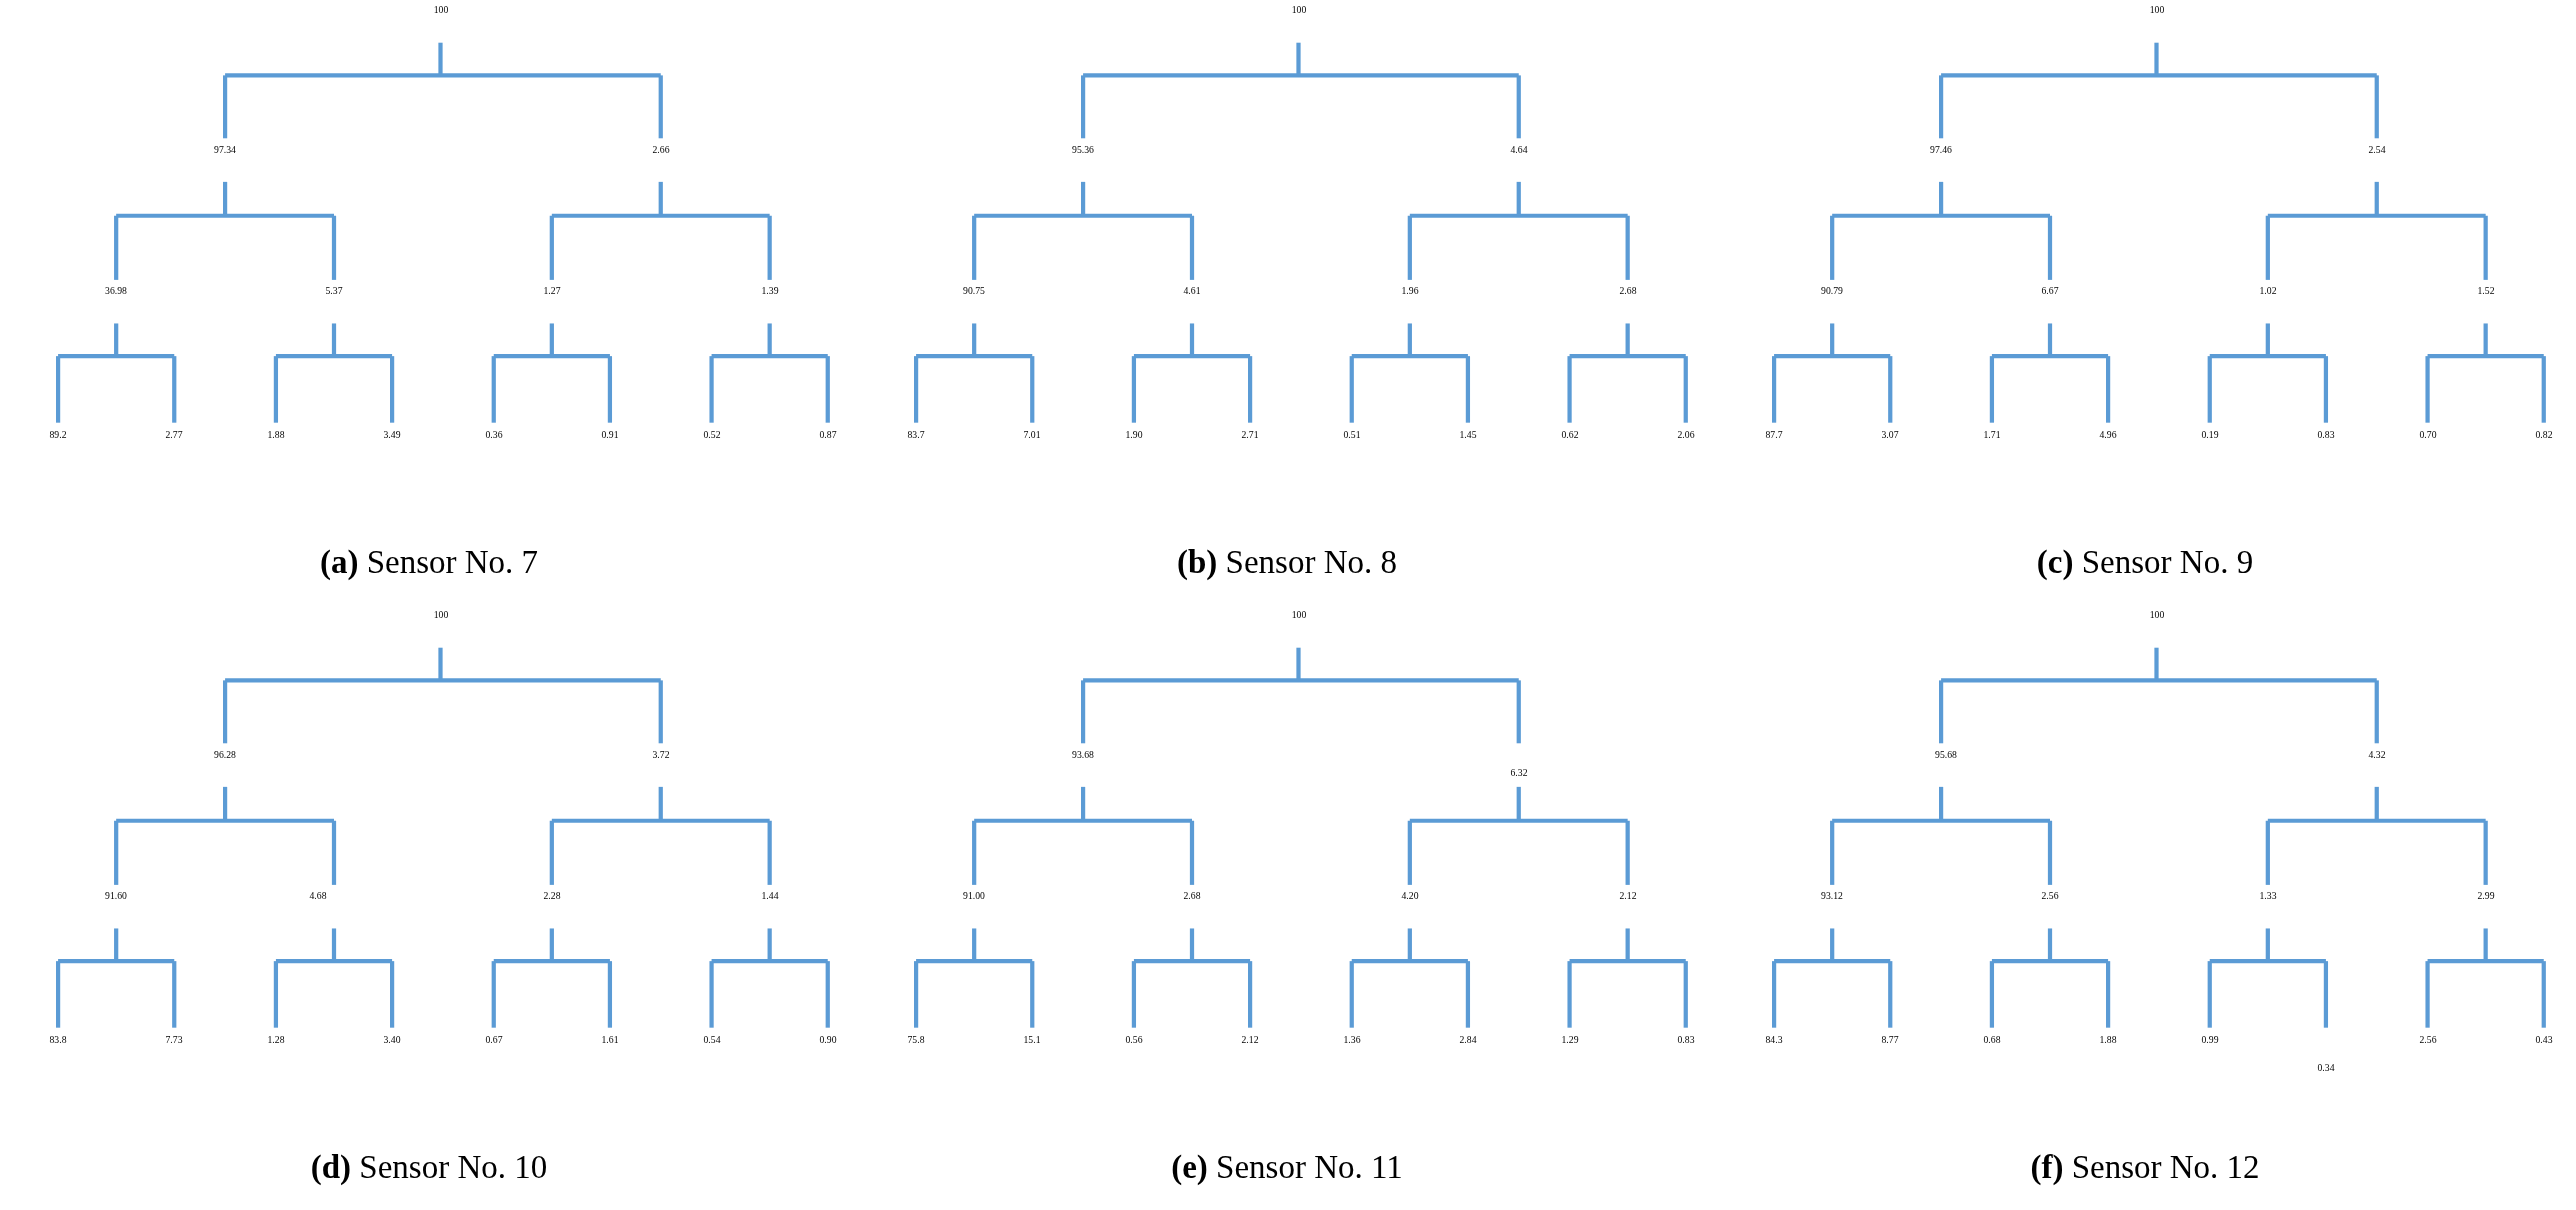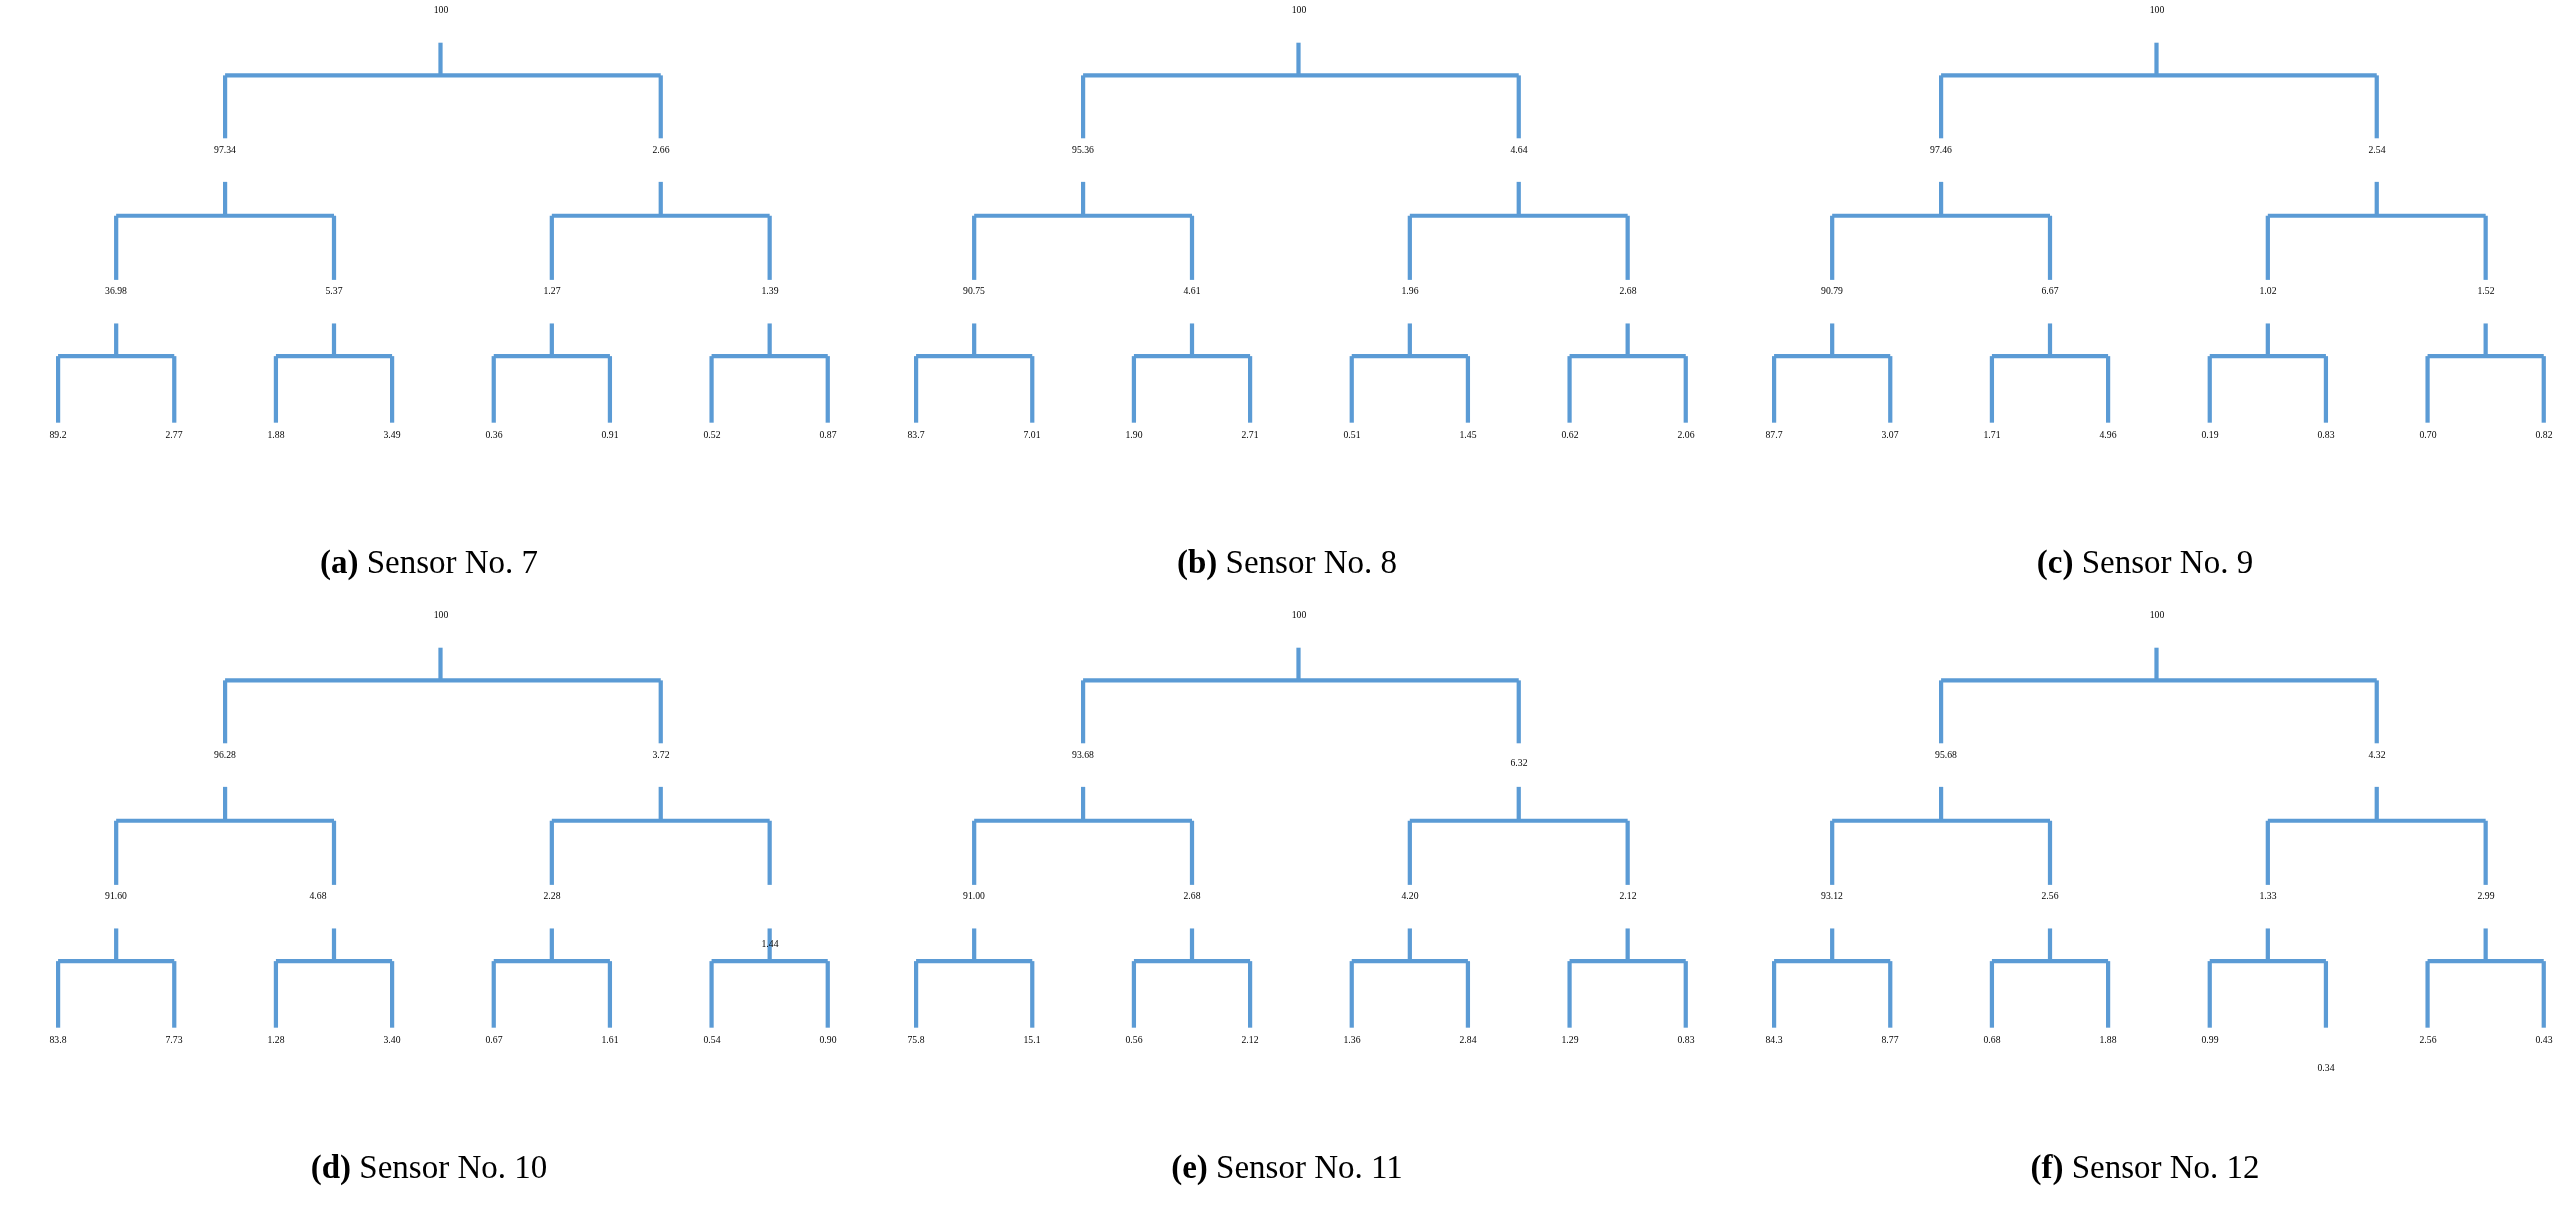--- a/index.html
+++ b/index.html
@@ -260,21 +260,21 @@
           <line x1="1176" y1="588" x2="1176" y2="698" stroke="#5B9BD5" stroke-width="7" stroke-linecap="butt"></line>
           <line x1="1368" y1="588" x2="1368" y2="698" stroke="#5B9BD5" stroke-width="7" stroke-linecap="butt"></line>
         </svg>
       </div>
       <div class="node-label" style="left: 441px; top: 4.8px;">100</div>
       <div class="node-label" style="left: 225px; top: 145px;">96.28</div>
       <div class="node-label" style="left: 661px; top: 145px;">3.72</div>
       <div class="node-label" style="left: 116px; top: 286px;">91.60</div>
       <div class="node-label" style="left: 318px; top: 286px;">4.68</div>
       <div class="node-label" style="left: 552px; top: 286px;">2.28</div>
-      <div class="node-label" style="left: 770px; top: 286px; margin-top: 48px;">1.44</div>
+      <div class="node-label" style="left: 770px; top: 286px;">1.44</div>
       <div class="node-label" style="left: 58px; top: 430px;">83.8</div>
       <div class="node-label" style="left: 174px; top: 430px;">7.73</div>
       <div class="node-label" style="left: 276px; top: 430px;">1.28</div>
       <div class="node-label" style="left: 392px; top: 430px;">3.40</div>
       <div class="node-label" style="left: 494px; top: 430px;">0.67</div>
       <div class="node-label" style="left: 610px; top: 430px;">1.61</div>
       <div class="node-label" style="left: 712px; top: 430px;">0.54</div>
       <div class="node-label" style="left: 828px; top: 430px;">0.90</div>
       <div class="panel-caption"><span class="cap-tag">(d)</span> <span class="cap-text"> Sensor No. 10</span></div>
     </div>
@@ -306,21 +306,21 @@
           <line x1="816" y1="588" x2="816" y2="698" stroke="#5B9BD5" stroke-width="7" stroke-linecap="butt"></line>
           <line x1="1008" y1="588" x2="1008" y2="698" stroke="#5B9BD5" stroke-width="7" stroke-linecap="butt"></line>
           <line x1="1272" y1="534" x2="1272" y2="588" stroke="#5B9BD5" stroke-width="7" stroke-linecap="butt"></line>
           <line x1="1176" y1="588" x2="1368" y2="588" stroke="#5B9BD5" stroke-width="7" stroke-linecap="butt"></line>
           <line x1="1176" y1="588" x2="1176" y2="698" stroke="#5B9BD5" stroke-width="7" stroke-linecap="butt"></line>
           <line x1="1368" y1="588" x2="1368" y2="698" stroke="#5B9BD5" stroke-width="7" stroke-linecap="butt"></line>
         </svg>
       </div>
       <div class="node-label" style="left: 441px; top: 4.8px;">100</div>
       <div class="node-label" style="left: 225px; top: 145px;">93.68</div>
-      <div class="node-label" style="left: 661px; top: 153px;">6.32</div>
+      <div class="node-label" style="left: 661px; top: 163px;">6.32</div>
       <div class="node-label" style="left: 116px; top: 286px;">91.00</div>
       <div class="node-label" style="left: 334px; top: 286px;">2.68</div>
       <div class="node-label" style="left: 552px; top: 286px;">4.20</div>
       <div class="node-label" style="left: 770px; top: 286px;">2.12</div>
       <div class="node-label" style="left: 58px; top: 430px;">75.8</div>
       <div class="node-label" style="left: 174px; top: 430px;">15.1</div>
       <div class="node-label" style="left: 276px; top: 430px;">0.56</div>
       <div class="node-label" style="left: 392px; top: 430px;">2.12</div>
       <div class="node-label" style="left: 494px; top: 430px;">1.36</div>
       <div class="node-label" style="left: 610px; top: 430px;">2.84</div>

